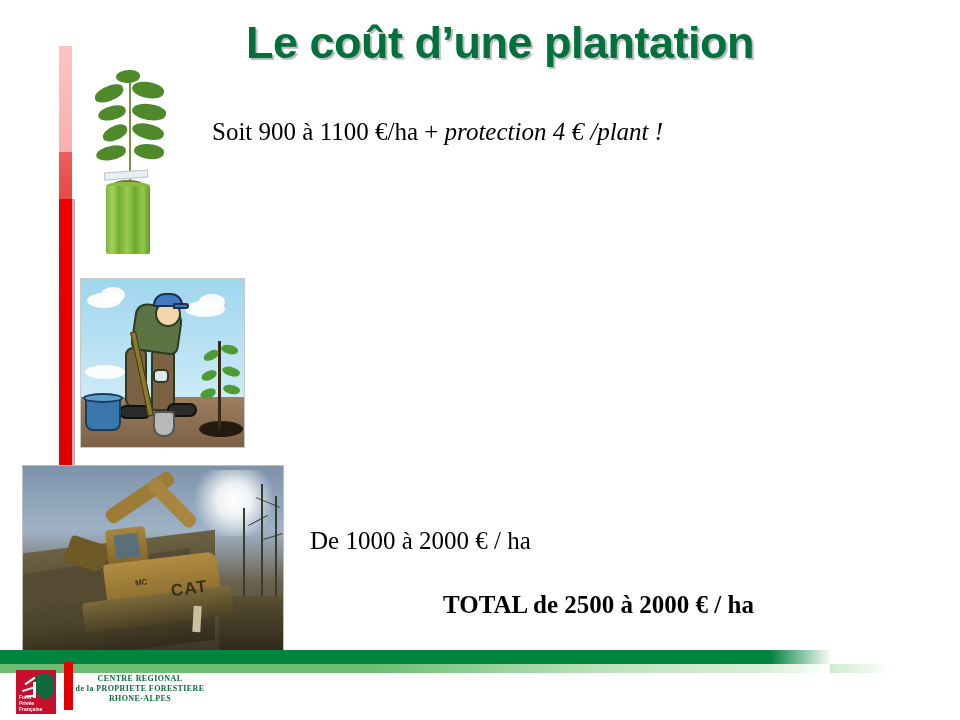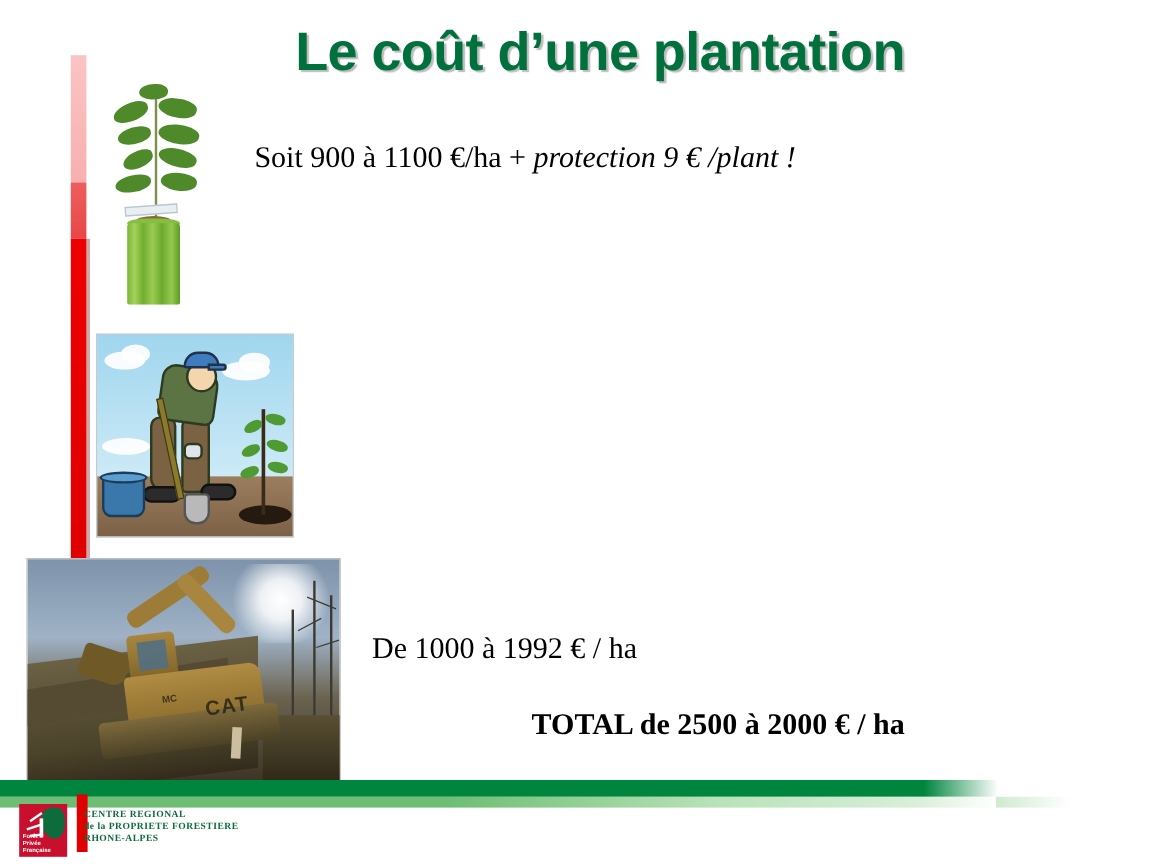--- a/index.html
+++ b/index.html
@@ -271,21 +271,21 @@
     position:absolute; left:3px; bottom:2px;
     font-family:"Liberation Sans", sans-serif;
     font-size:5px; line-height:6px; color:#ffffff; font-weight:bold;
   }
   #footer-red-bar {
     position:absolute; left:64px; top:662px; width:9px; height:48px;
     background:#E00000;
   }
   #footer-org {
     position:absolute; left:70px; top:674px; width:140px;
-    text-align:left;
+    text-align:center;
     font-family:"Liberation Serif", serif;
     font-size:8px; line-height:10px;
     color:#0E6B3C; letter-spacing:0.4px; font-weight:bold;
   }
 
   
   #broken-image-marker {
     position:absolute; left:168px; top:62px;
     font-family:"Liberation Sans", sans-serif;
     font-size:11px; font-weight:bold; color:#2222AA;
@@ -371,28 +371,28 @@
   <div class="cab"></div>
   <div class="cab-glass"></div>
   <div class="machine-body"></div>
   <div class="tracks"></div>
   <div class="mc-text">MC</div>
   <div class="cat-text">CAT</div>
   <div class="post"></div>
 </div>
 
 <div class="textblock" id="text-block-1">
-  <div><span>Soit 900 à 1100 €/ha + </span><span class="italic">protection 9 € /plant !</span></div>
+  <div><span>Soit 900 à 1100 €/ha + </span><span class="italic">protection 4 € /plant !</span></div>
 </div>
 
 <div class="textblock" id="text-block-2">
 </div>
 
 <div class="textblock" id="text-block-3">
-  <div>De 1000 à 1992 € / ha</div>
+  <div>De 1000 à 2000 € / ha</div>
 </div>
 
 <div class="textblock" id="text-total">TOTAL de 2500 à 2000 € / ha</div>
 
 <div id="green-bar-dark"></div>
 <div id="green-bar-dark-fade"></div>
 <div id="green-bar-light"></div>
 <div id="green-bar-light-tail"></div>
 
 <div id="footer-logo">

